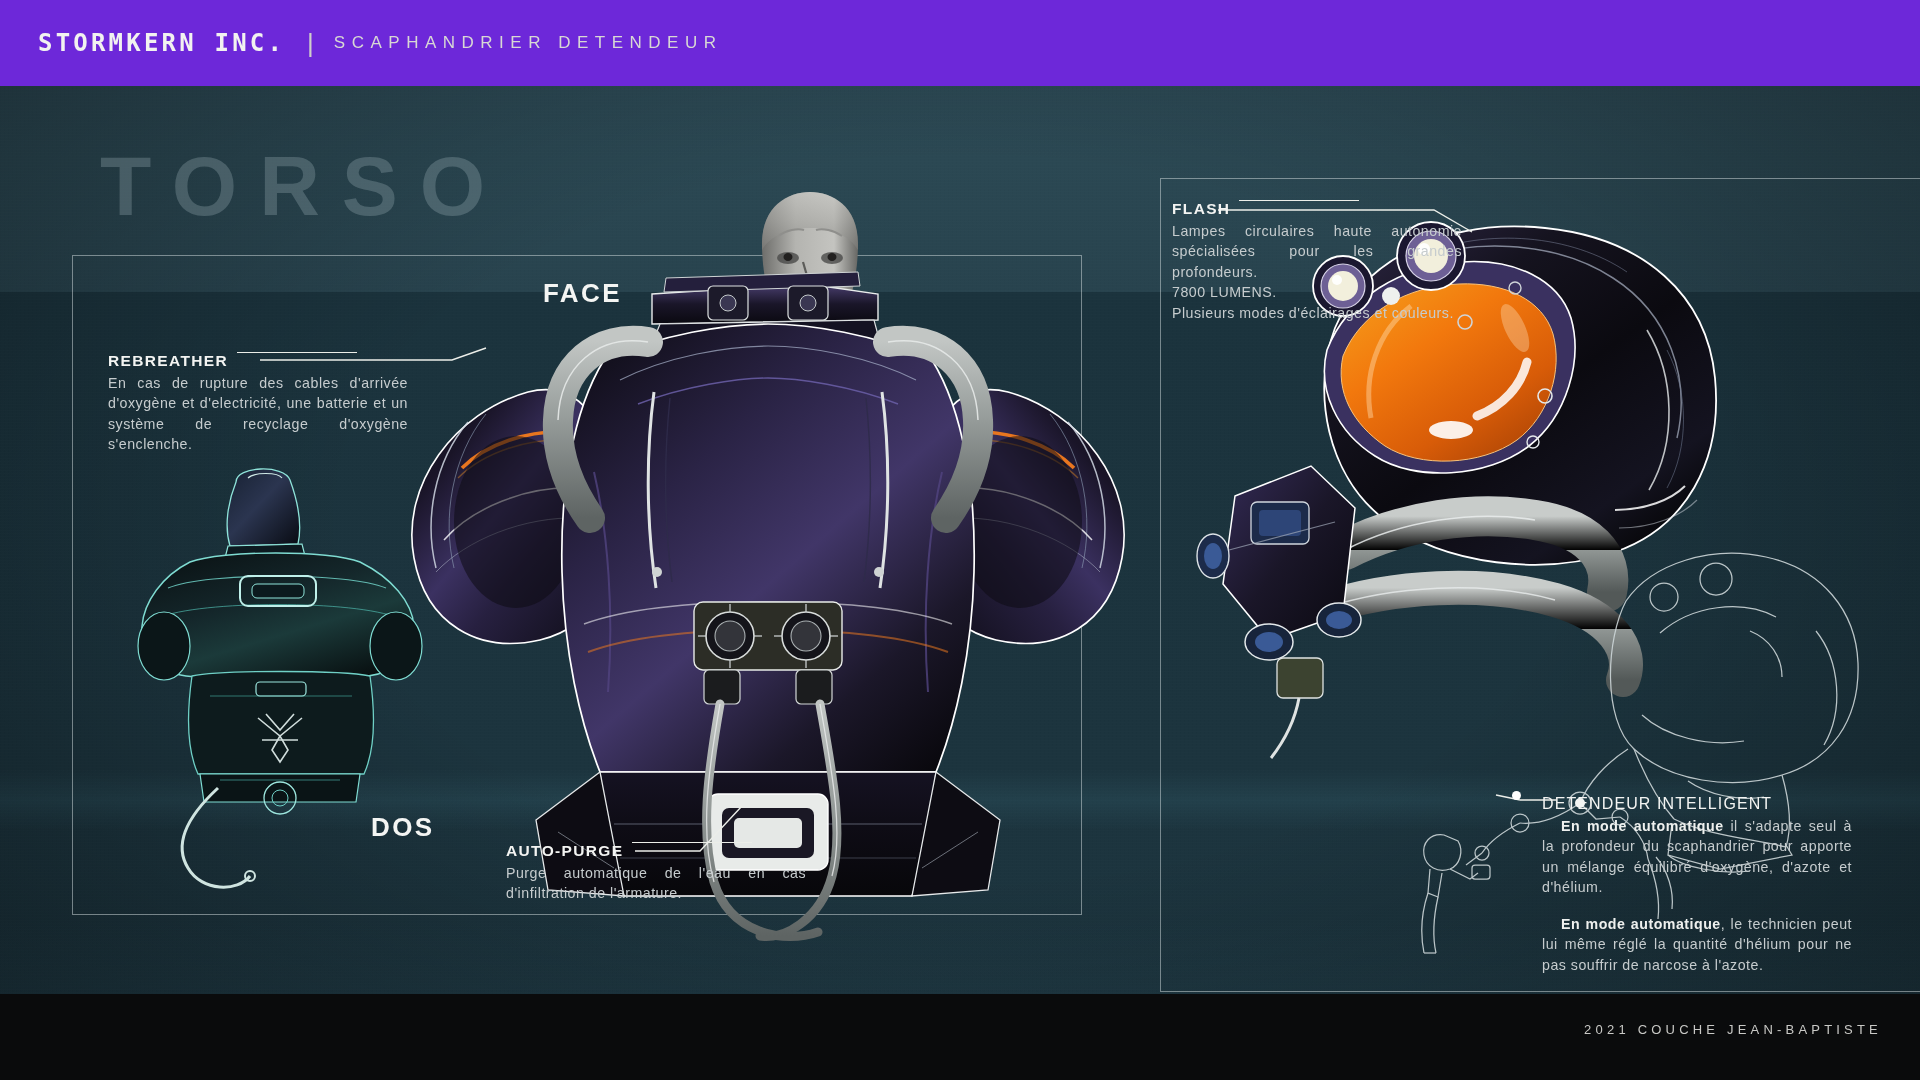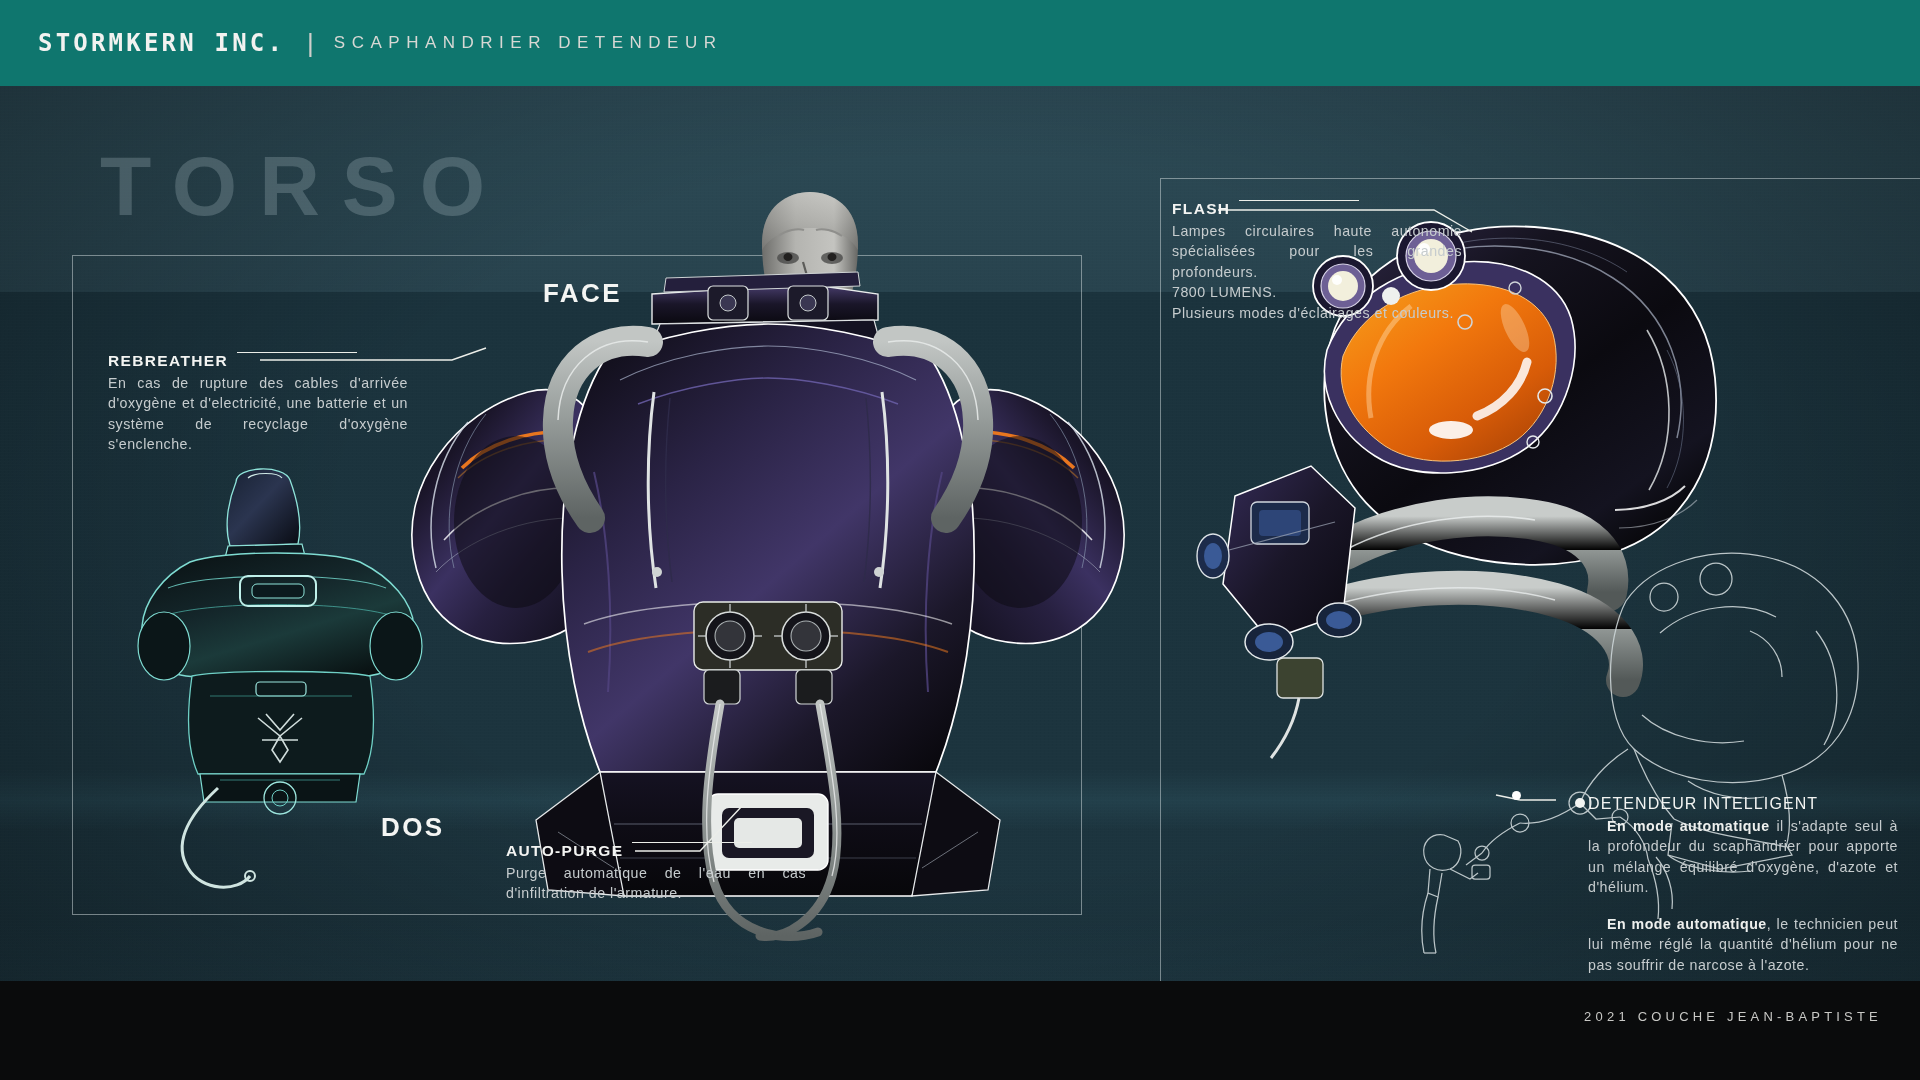--- a/index.html
+++ b/index.html
@@ -23,59 +23,59 @@
   .bg-band3{position:absolute;left:0;right:0;top:920px;height:100px;
     background:linear-gradient(180deg,rgba(34,62,73,.0),rgba(36,66,78,.45));}
   .noise{position:absolute;inset:0;opacity:.16;
     background-image:
       repeating-linear-gradient(0deg,rgba(255,255,255,.05) 0px,rgba(255,255,255,.05) 1px,rgba(0,0,0,0) 1px,rgba(0,0,0,0) 3px),
       repeating-linear-gradient(90deg,rgba(0,0,0,.06) 0px,rgba(0,0,0,.06) 1px,rgba(0,0,0,0) 1px,rgba(0,0,0,0) 4px);}
   .vignette{position:absolute;inset:0;pointer-events:none;
     background:radial-gradient(ellipse at 50% 48%,rgba(0,0,0,0) 45%,rgba(0,0,0,.38) 100%);}
 
   
-  .header{position:absolute;left:0;top:0;width:1920px;height:86px;background:#0f766e;z-index:40;
+  .header{position:absolute;left:0;top:0;width:1920px;height:86px;background:#6d28d9;z-index:40;
           display:flex;align-items:center;}
   .brand{margin-left:38px;color:#f2f2f0;font-size:24px;font-weight:bold;letter-spacing:3.2px;
          font-family:"DejaVu Sans Mono", monospace;}
   .brand-div{margin:0 20px 0 22px;color:#cfcfcb;font-size:26px;line-height:1;}
   .subtitle{color:#d8d8d4;font-size:17px;letter-spacing:6.5px;font-weight:300;}
-  .footer{position:absolute;left:0;bottom:0;width:1920px;height:99px;background:#0a0b0c;z-index:40;}
+  .footer{position:absolute;left:0;bottom:0;width:1920px;height:86px;background:#0a0b0c;z-index:40;}
   .credit{position:absolute;right:38px;top:28px;color:#c9c9c6;font-size:13px;letter-spacing:4.2px;}
 
   
   .frame{position:absolute;border:1px solid rgba(208,216,219,.52);box-sizing:border-box;z-index:5;}
   .frame-left{left:72px;top:255px;width:1010px;height:660px;}
   .frame-right{left:1160px;top:178px;width:820px;height:814px;}
 
   
   .watermark{position:absolute;left:100px;top:138px;z-index:4;
     font-size:84px;letter-spacing:22px;font-weight:bold;color:rgba(160,178,186,.30);
     font-family:"Liberation Sans", sans-serif;}
 
   
   .viewlabel{position:absolute;z-index:30;color:#f4f5f3;font-size:26px;font-weight:bold;letter-spacing:2.4px;}
   .lbl-face{left:543px;top:278px;}
-  .lbl-dos{left:381px;top:812px;text-align:center;}
+  .lbl-dos{left:371px;top:812px;text-align:center;}
 
   
   .callout{position:absolute;z-index:32;}
   .co-title{color:#f3f4f2;font-size:15.5px;font-weight:bold;letter-spacing:1.35px;white-space:nowrap;}
   .co-title-row{display:flex;gap:9px;}
   .co-rule{height:1px;background:#eceee9;flex:0 0 auto;}
   .co-body{color:#c6ccce;font-size:14.2px;line-height:1.44;letter-spacing:.5px;margin-top:3px;}
   .co-body.just{text-align:justify;}
   .co-body b{color:#eef0ee;font-weight:bold;padding-left:19px;}
   .co-body p{margin:0 0 16px 0;}
   .co-body p:last-child{margin-bottom:0;}
 
   .co-rebreather{left:108px;top:352px;width:300px;}
   .co-autopurge{left:506px;top:842px;width:300px;}
   .co-flash{left:1172px;top:200px;width:290px;}
-  .co-detendeur{left:1588px;top:795px;width:310px;}
+  .co-detendeur{left:1542px;top:795px;width:310px;}
 
   
   .leaders{position:absolute;inset:0;z-index:31;pointer-events:none;}
 
   
   .art{position:absolute;z-index:20;}
   .art svg{display:block;overflow:visible;}
 
   .dot-marker{position:absolute;width:9px;height:9px;border-radius:50%;background:#ffffff;z-index:33;}
 </style>

